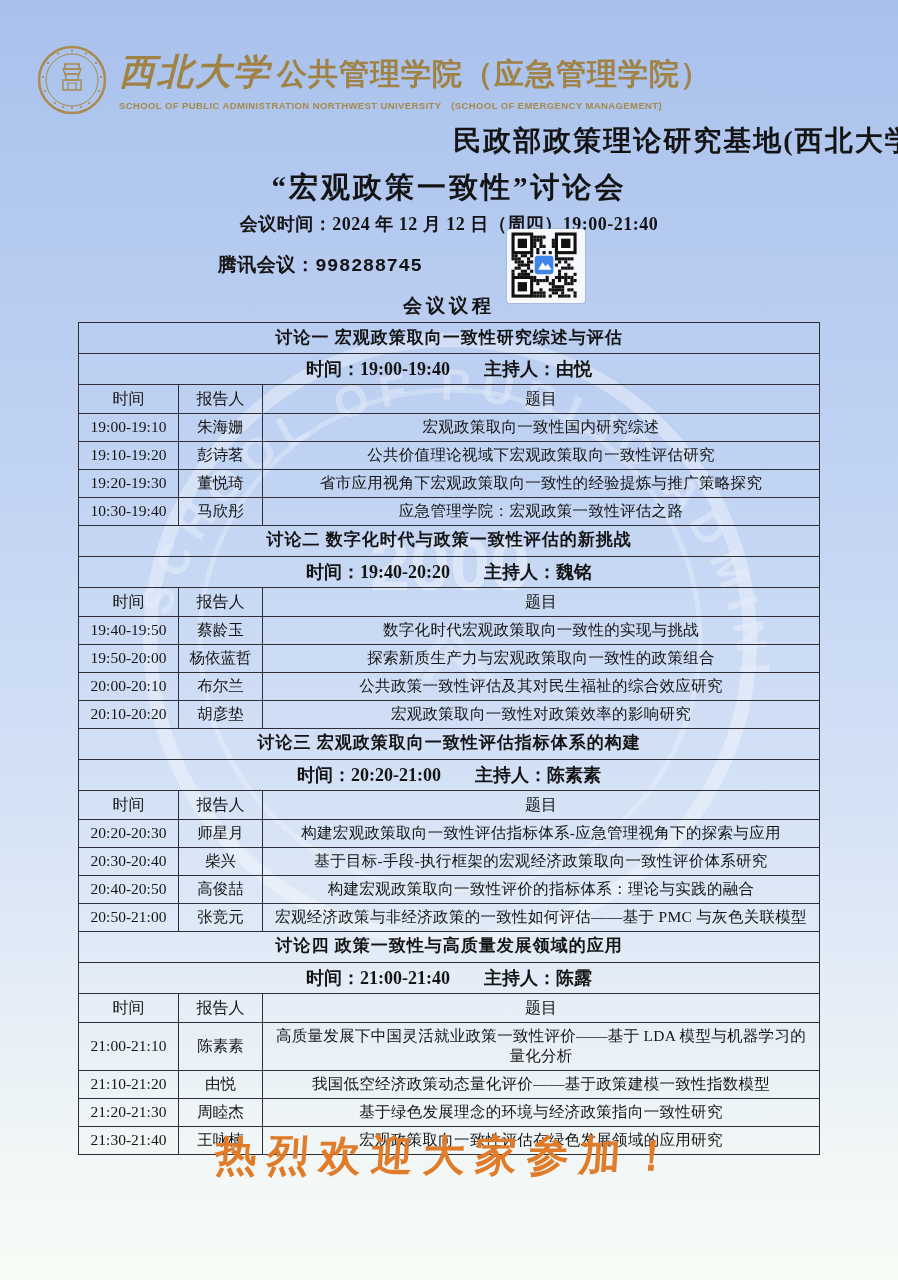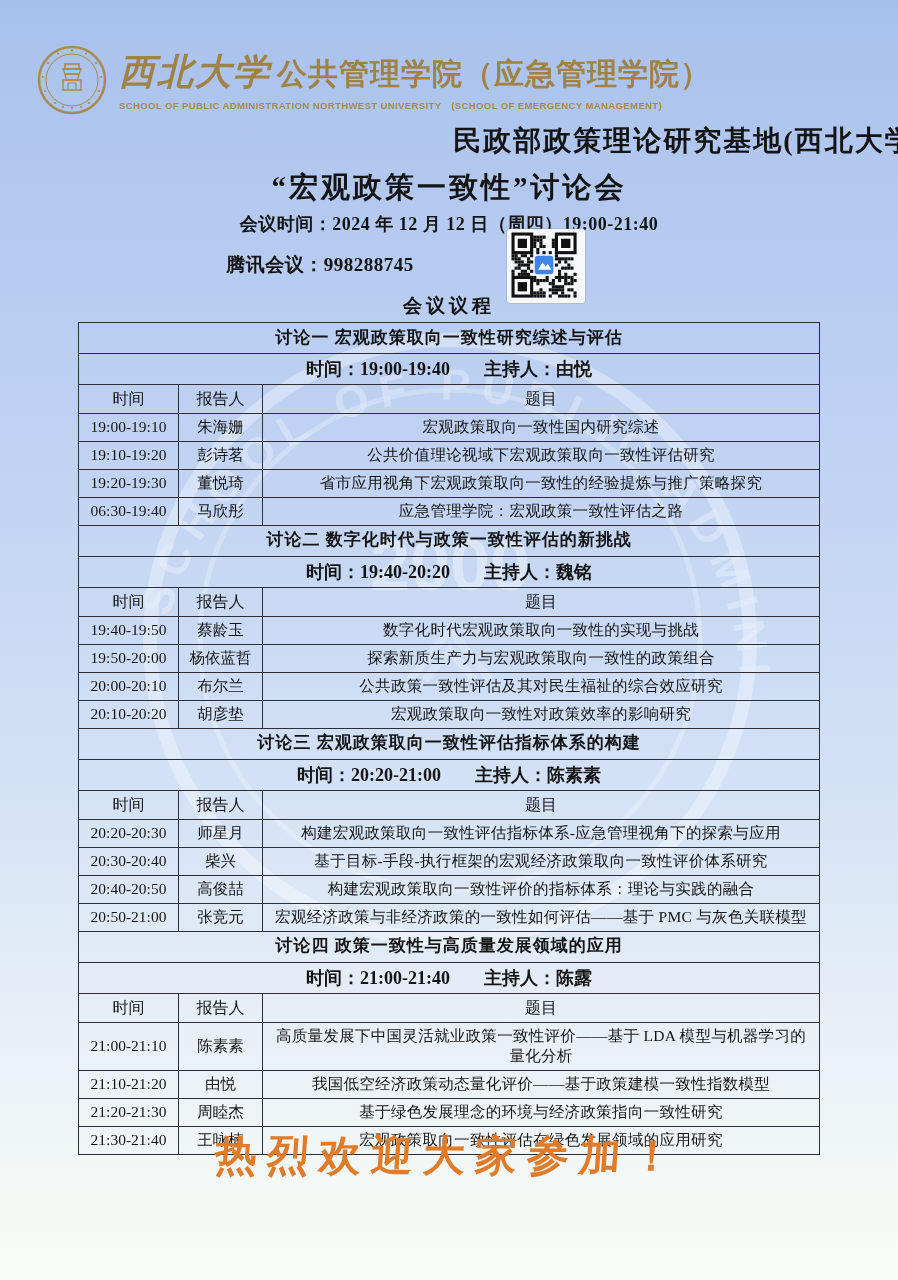--- a/index.html
+++ b/index.html
@@ -25,21 +25,21 @@
   .brand-en{ font-size:9.5px; font-weight:bold; letter-spacing:.4px; margin-top:3px;
     font-family:"Liberation Sans","DejaVu Sans",sans-serif; color:#a68a4c; white-space:nowrap; }
   
   .title{ position:absolute; top:122px; width:100%; text-align:right;
     font-size:28px; font-weight:bold; letter-spacing:2px;margin-left:28px; }
   .subtitle{ position:absolute; top:168px; width:100%; text-align:center;
     font-size:29px; font-weight:bold; letter-spacing:3px; }
   .meet-time{ position:absolute; top:212px; width:100%; text-align:center;
     font-size:18px; font-weight:bold; letter-spacing:.5px; }
   .tencent{ position:absolute; top:252px; left:0; width:640px; text-align:center;
-    font-size:19px; font-weight:bold; letter-spacing:.5px; }
+    font-size:19px; font-weight:bold; letter-spacing:.5px;font-family:Liberation Mono, monospace; }
   .qr{ position:absolute; left:507px; top:229px; width:78px; height:74px;
     background:#f6f8fb; border-radius:3px; box-shadow:0 0 0 1px rgba(120,140,180,.25); }
   .agenda-label{ position:absolute; top:293px; width:100%; text-align:center;
     font-size:19px; font-weight:bold; letter-spacing:4px;font-family:Liberation Serif, serif; }
   
   .agenda{ position:absolute; left:78px; top:322px; width:742px;
     border-collapse:collapse; table-layout:fixed; }
   .agenda td{ border:1px solid #2e2e38; text-align:center; vertical-align:middle;
     padding:3px 6px; line-height:1.35; }
   .agenda .c-time{ width:100px; }
@@ -278,21 +278,21 @@
           <td class="time-cell">19:10-19:20</td>
           <td class="speaker-cell">彭诗茗</td>
           <td class="topic-cell">公共价值理论视域下宏观政策取向一致性评估研究</td>
         </tr>
         <tr class="data-row">
           <td class="time-cell">19:20-19:30</td>
           <td class="speaker-cell">董悦琦</td>
           <td class="topic-cell">省市应用视角下宏观政策取向一致性的经验提炼与推广策略探究</td>
         </tr>
         <tr class="data-row">
-          <td class="time-cell">06:30-19:40</td>
+          <td class="time-cell">10:30-19:40</td>
           <td class="speaker-cell">马欣彤</td>
           <td class="topic-cell">应急管理学院：宏观政策一致性评估之路</td>
         </tr>
         <tr class="sec-title">
           <td colspan="3">讨论二 数字化时代与政策一致性评估的新挑战</td>
         </tr>
         <tr class="sec-timehost">
           <td colspan="3"><span>时间：19:40-20:20</span><span class="gap"></span><span>主持人：魏铭</span></td>
         </tr>
         <tr class="col-head">

